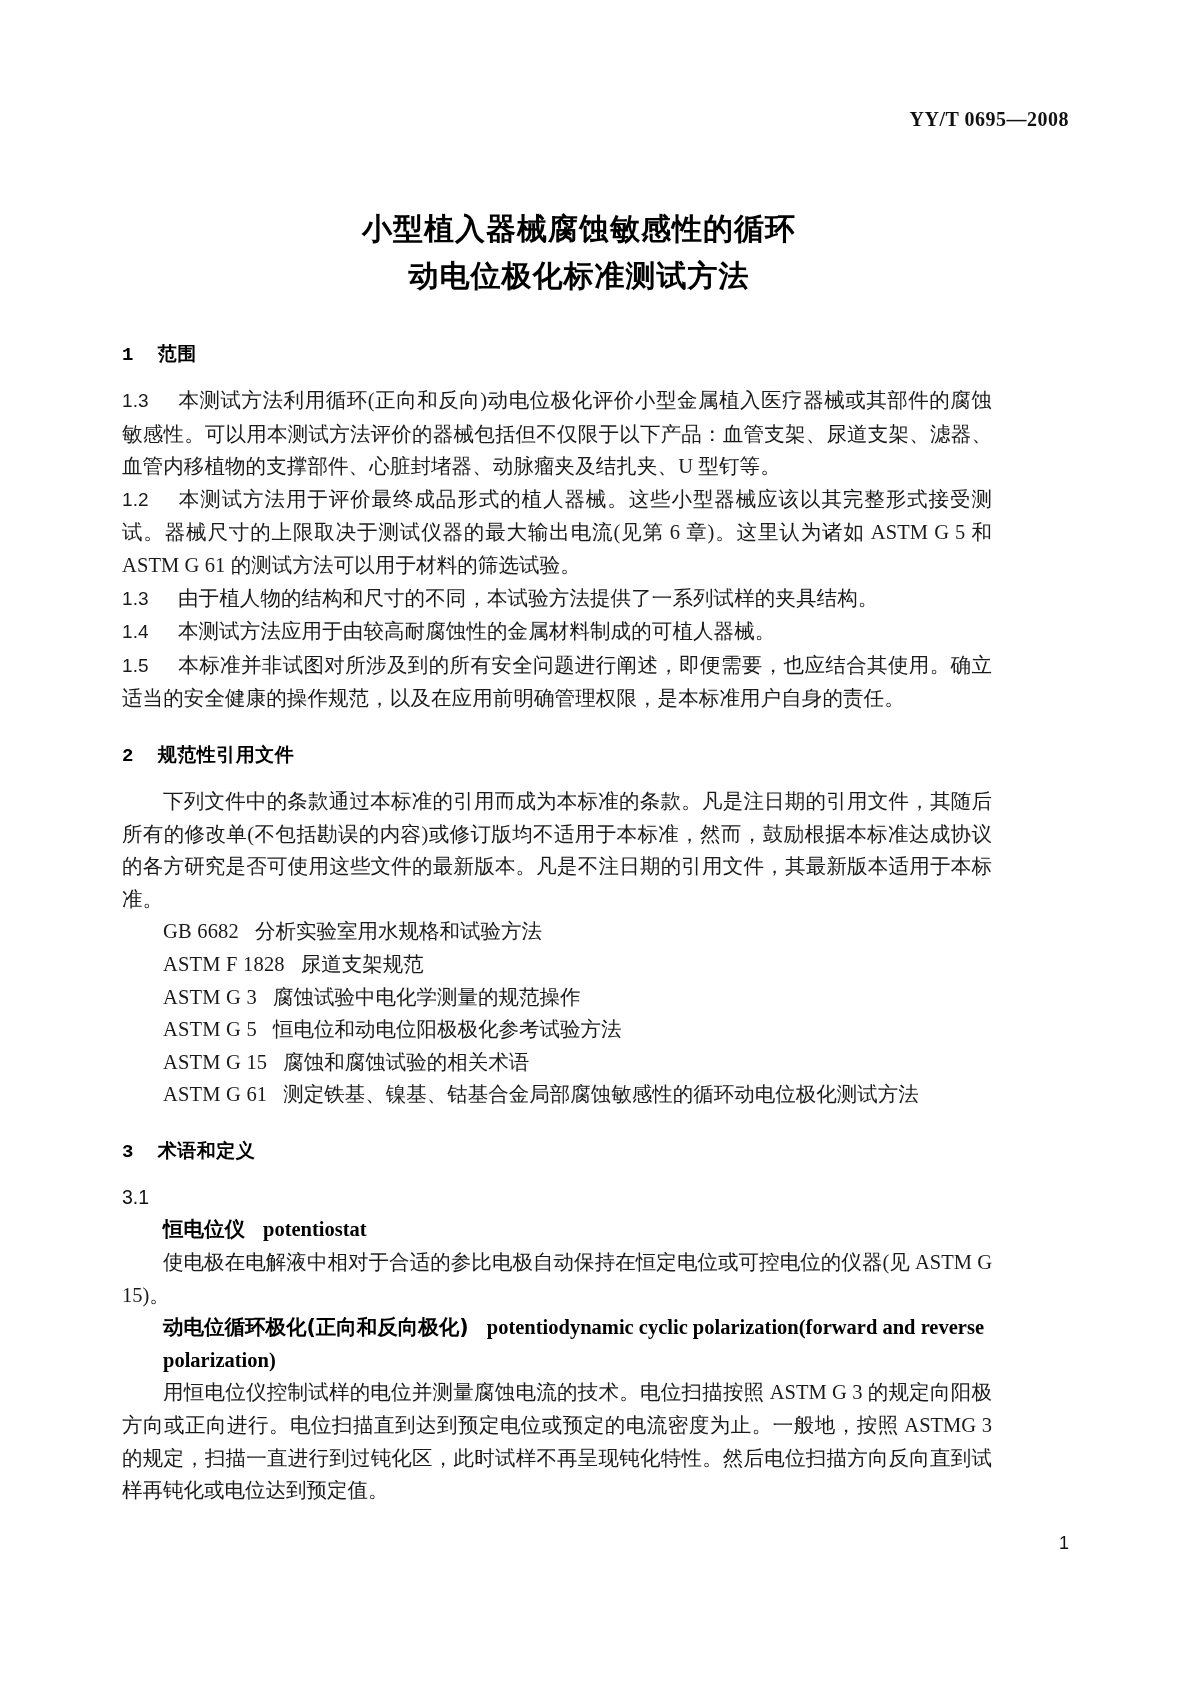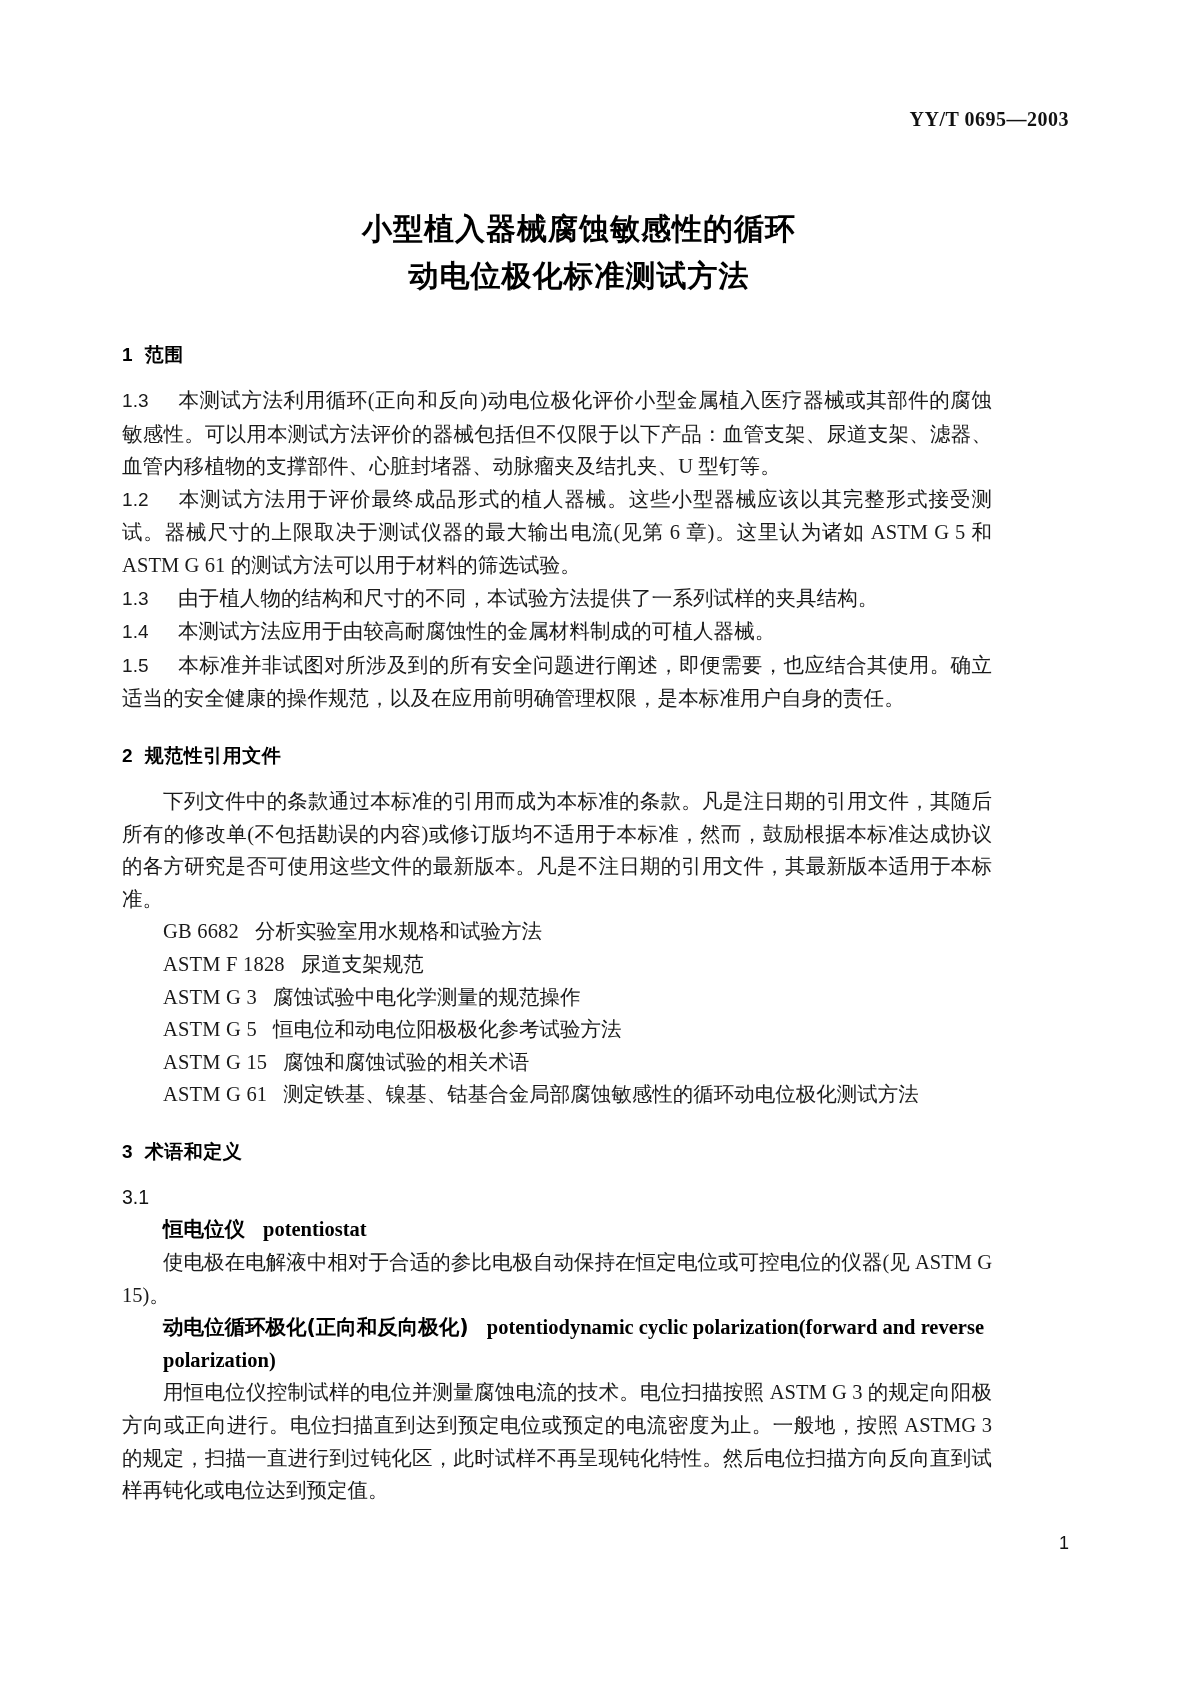--- a/index.html
+++ b/index.html
@@ -55,21 +55,21 @@
   .doc-title .t-line { display: block; }
 
   
   .content {
     position: absolute;
     top: 340px;
     left: 122px;
     width: 870px;
   }
   h2.section-head {
-    font-family: Liberation Sans, sans-serif;
+    font-family: Liberation Mono, monospace;
     font-weight: bold;
     font-size: 19px;
     margin: 0;
     padding: 0;
     line-height: 30px;
     letter-spacing: 0.5px;
     color: #000;
   }
   .sec-spacer-top { height: 26px; }
   .sec-spacer-small { height: 14px; }
@@ -155,21 +155,21 @@
     font-size: 18px;
     color: #111;
   }
 </style>
 </head>
 <body>
 
 <div class="page">
 
   <div class="running-head">
-    <span class="std-code">YY/T 0695—2003</span>
+    <span class="std-code">YY/T 0695—2008</span>
   </div>
 
   <div class="doc-title">
     <span class="t-line">小型植入器械腐蚀敏感性的循环</span>
     <span class="t-line">动电位极化标准测试方法</span>
   </div>
 
   <div class="content">
 
     <h2 class="section-head">

